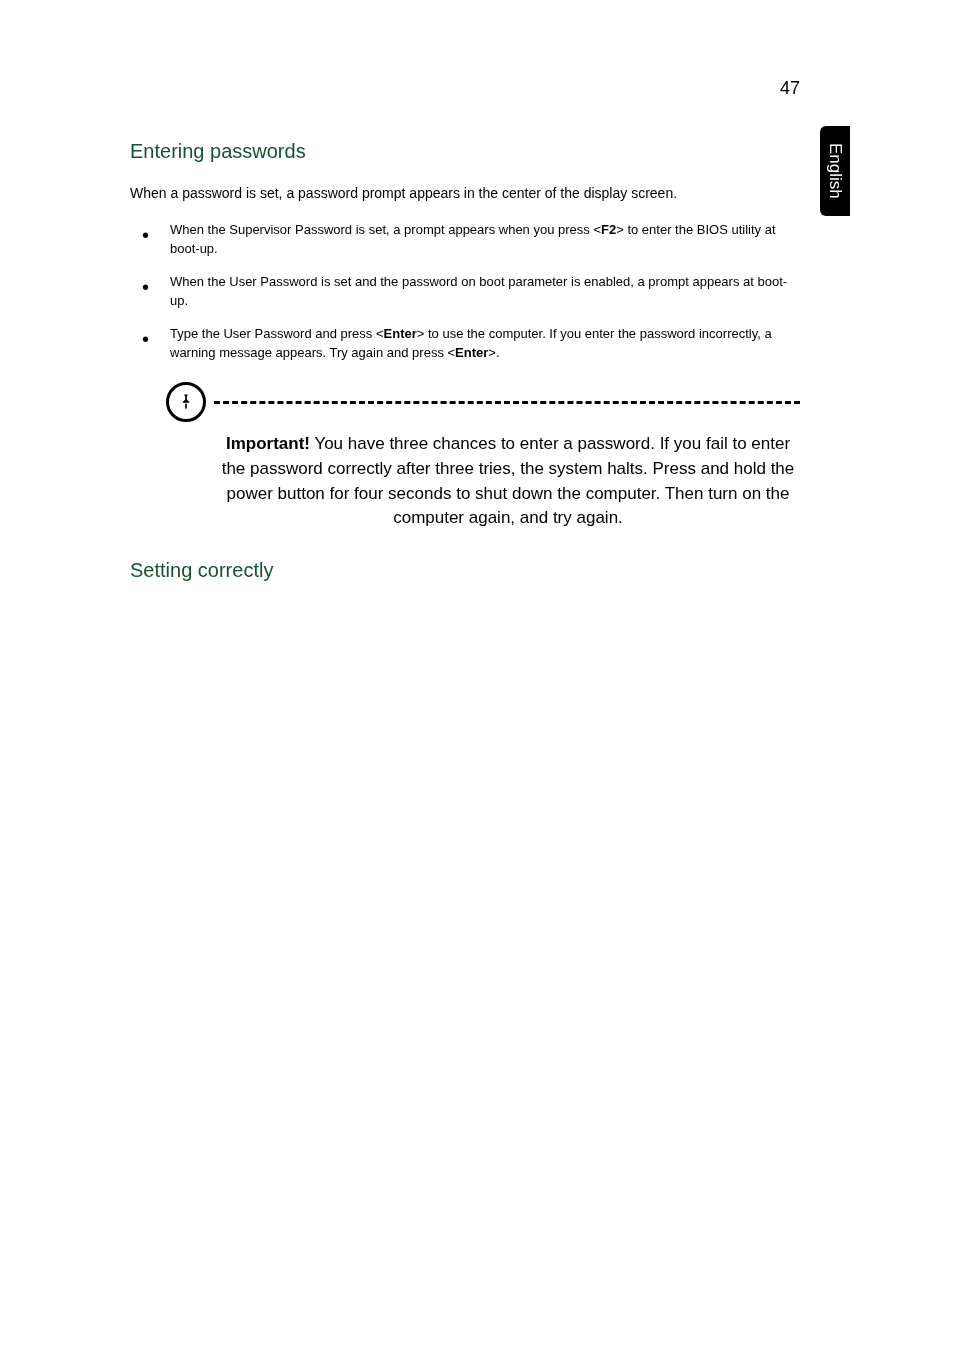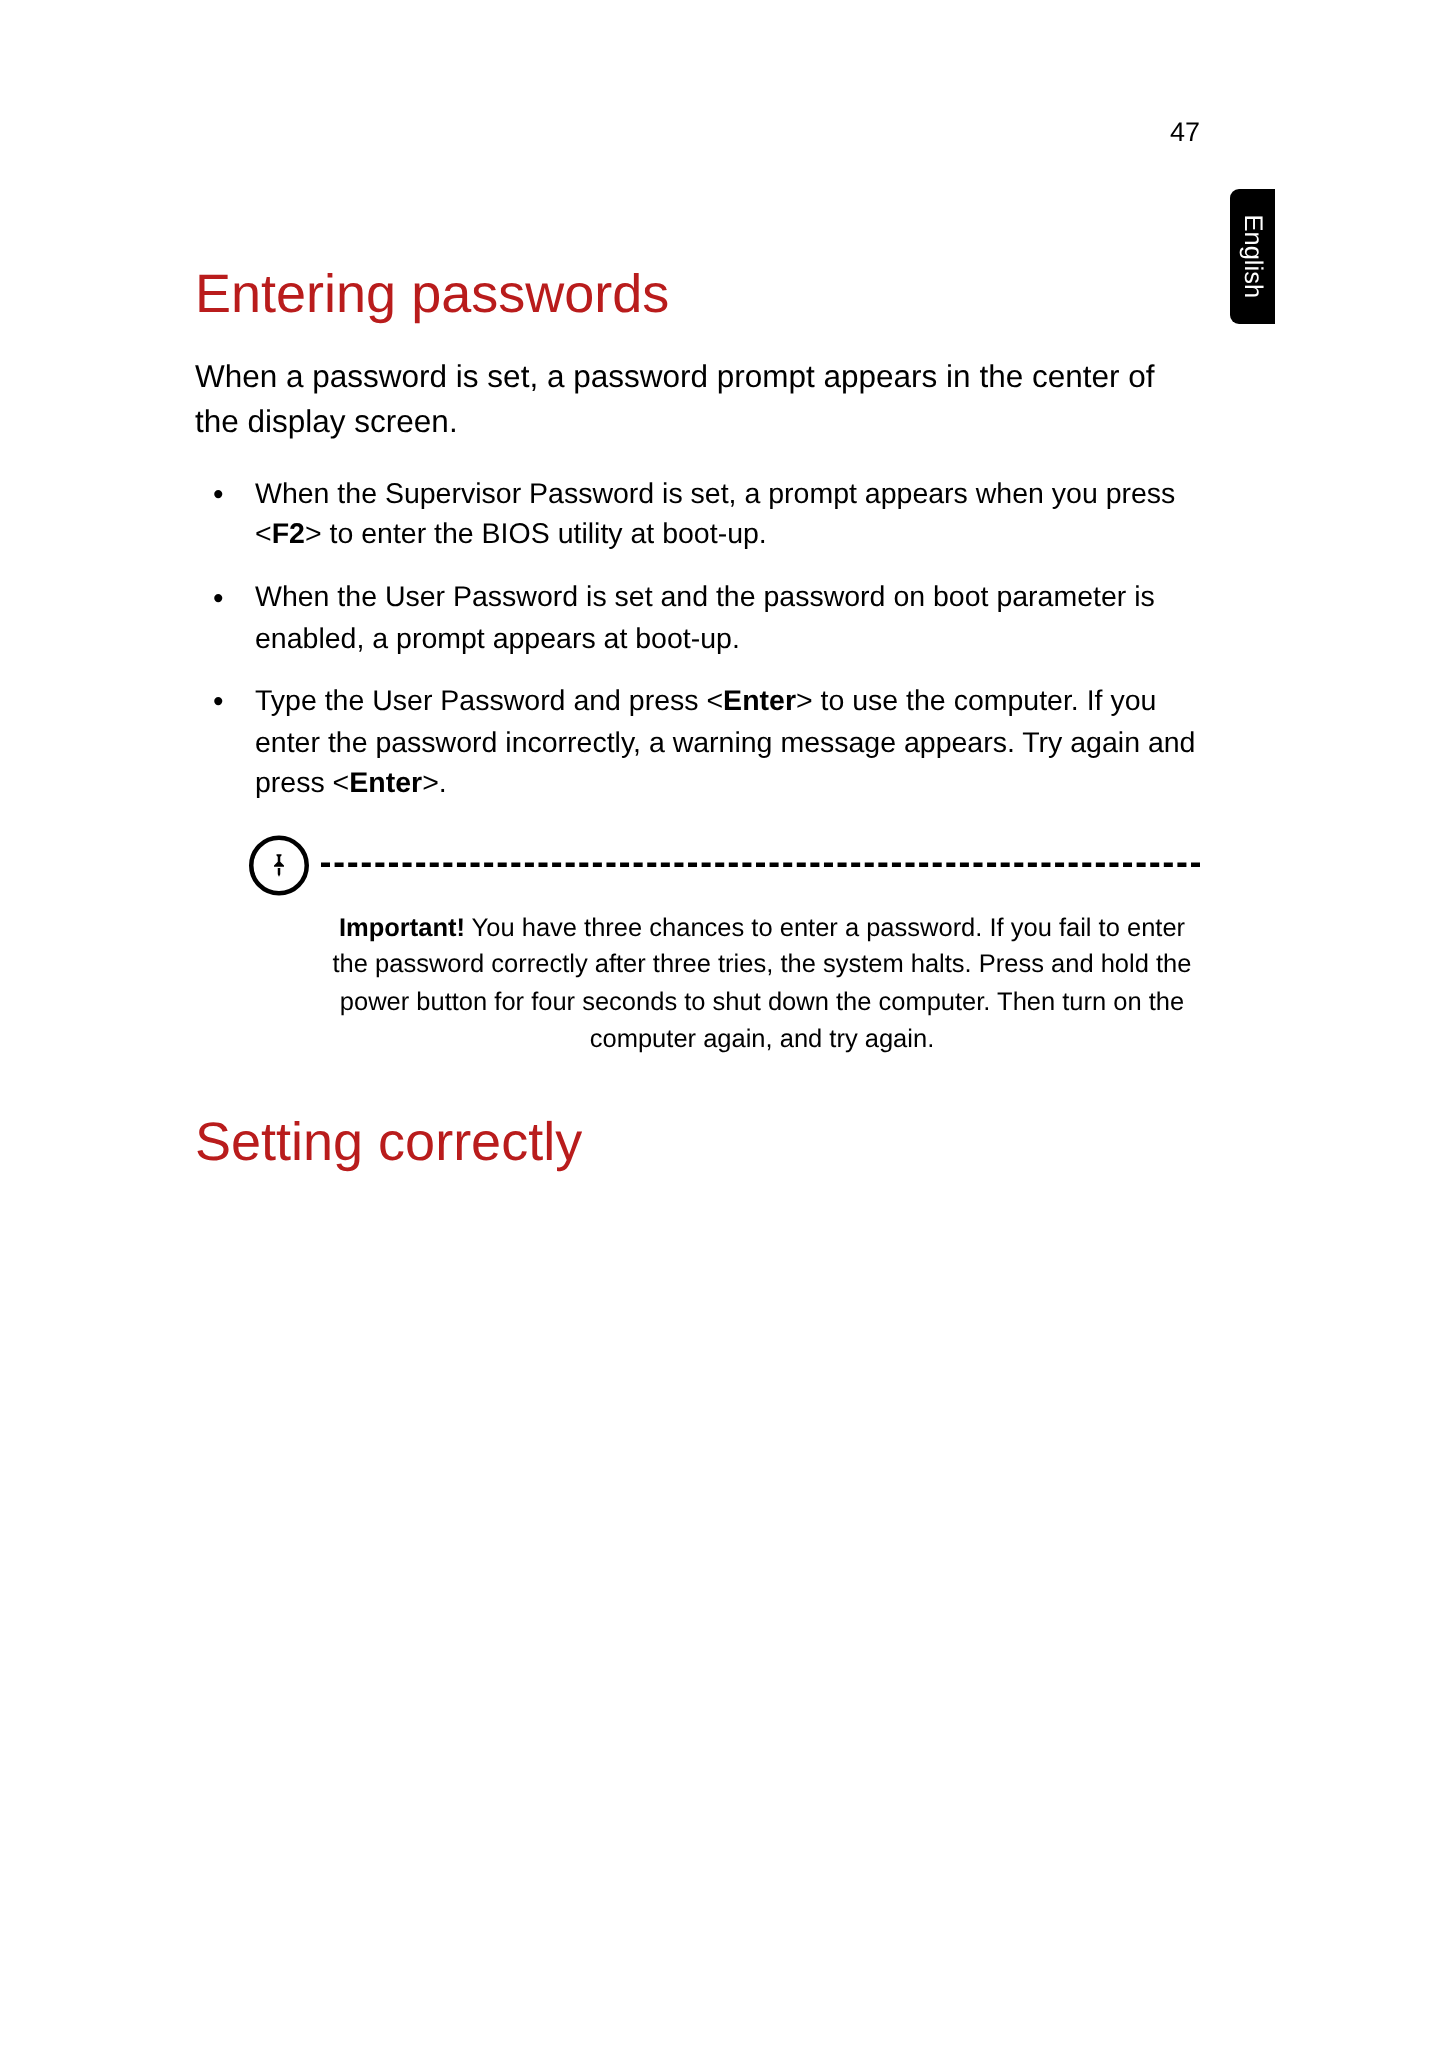--- a/index.html
+++ b/index.html
@@ -35,40 +35,39 @@
     border-bottom-left-radius: 6px;
     font-weight: 500;
   }
   .content {
     position: absolute;
     left: 130px;
     top: 140px;
     width: 670px;
   }
   h2.section-heading {
-    font-size: 36px;
+    font-size: 20px;
     font-weight: 400;
     margin-bottom: 20px;
-    color: #b91c1c;
-    margin-top: 35px;
+    color: #14532d;
   }
   p.lead {
-    font-size: 21px;
+    font-size: 14px;
     line-height: 1.45;
     margin-bottom: 18px;
   }
   ul.bullets {
     list-style: none;
     margin-left: 0;
     margin-bottom: 20px;
   }
   ul.bullets li {
     position: relative;
     padding-left: 40px;
-    font-size: 19px;
+    font-size: 13px;
     line-height: 1.45;
     margin-bottom: 14px;
   }
   ul.bullets li::before {
     content: "•";
     position: absolute;
     left: 12px;
     top: 0;
     font-size: 20px;
   }

